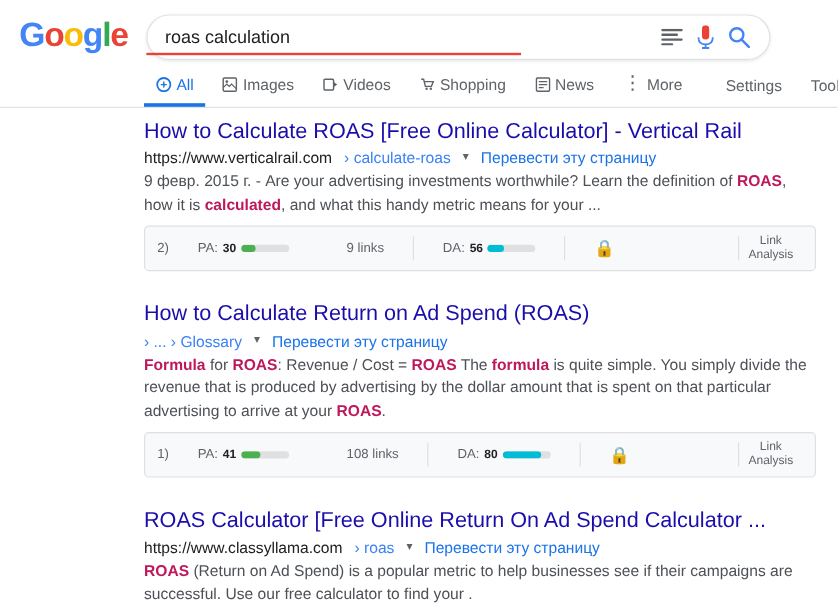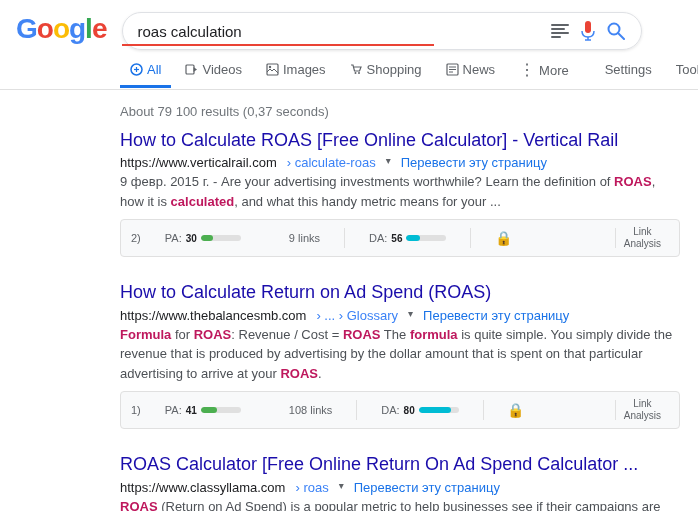--- a/index.html
+++ b/index.html
@@ -70,21 +70,21 @@
       cursor: pointer;
       display: flex;
       align-items: center;
       justify-content: center;
       padding: 2px;
     }
 
     
     .nav-tabs {
       display: flex;
-      align-items: flex-start;
+      align-items: center;
       padding: 8px 16px 0 120px;
       border-bottom: 1px solid #e0e0e0;
       gap: 4px;
     }
     .nav-tab {
       display: flex;
       align-items: center;
       gap: 4px;
       padding: 8px 10px;
       font-size: 13px;
@@ -273,32 +273,32 @@
   <div class="nav-tab active">
     <svg width="13" height="13" viewBox="0 0 13 13" fill="#1a73e8">
       <circle cx="6.5" cy="6.5" r="5.5" stroke="#1a73e8" stroke-width="1.5" fill="none"></circle>
       <line x1="4" y1="6.5" x2="9" y2="6.5" stroke="#1a73e8" stroke-width="1.2"></line>
       <line x1="6.5" y1="4" x2="6.5" y2="9" stroke="#1a73e8" stroke-width="1.2"></line>
     </svg>
     <span>All</span>
   </div>
   <div class="nav-tab">
     <svg width="13" height="13" viewBox="0 0 13 13" fill="none">
-      <rect x="1" y="2" width="8" height="9" rx="1" stroke="#5f6368" stroke-width="1.2"></rect>
-      <polygon points="12,6.5 8.5,4 8.5,9" fill="#5f6368"></polygon>
-    </svg>
-    <span>Videos</span>
-  </div>
-  <div class="nav-tab">
-    <svg width="13" height="13" viewBox="0 0 13 13" fill="none">
       <rect x="1" y="1" width="11" height="11" rx="1" stroke="#5f6368" stroke-width="1.2"></rect>
       <circle cx="4" cy="4" r="1.2" fill="#5f6368"></circle>
       <path d="M1 9 l3-3 2 2 2-2 4 4" stroke="#5f6368" stroke-width="1" fill="none"></path>
     </svg>
     <span>Images</span>
+  </div>
+  <div class="nav-tab">
+    <svg width="13" height="13" viewBox="0 0 13 13" fill="none">
+      <rect x="1" y="2" width="8" height="9" rx="1" stroke="#5f6368" stroke-width="1.2"></rect>
+      <polygon points="12,6.5 8.5,4 8.5,9" fill="#5f6368"></polygon>
+    </svg>
+    <span>Videos</span>
   </div>
   <div class="nav-tab">
     <svg width="13" height="13" viewBox="0 0 13 13" fill="none">
       <path d="M1 2 h2 l1.5 6 h5 l1.5-4 H4" stroke="#5f6368" stroke-width="1.2" fill="none"></path>
       <circle cx="5.5" cy="10" r="1" fill="#5f6368"></circle>
       <circle cx="9" cy="10" r="1" fill="#5f6368"></circle>
     </svg>
     <span>Shopping</span>
   </div>
   <div class="nav-tab">
@@ -313,21 +313,20 @@
   <div class="nav-tab">
     <span style="font-size:16px; color:#5f6368; line-height:1;">⋮</span>
     <span>More</span>
   </div>
   <div class="nav-divider"></div>
   <div class="nav-settings">Settings</div>
   <div class="nav-tools">Tools</div>
 </div>
 
 <div class="results-area">
-  <div class="results-count">About 79 100 results (0,37 seconds)</div>
 
   <div class="result-card">
     <a class="result-title">How to Calculate ROAS [Free Online Calculator] - Vertical Rail</a>
     <div class="result-url-line">
       <span class="result-url">https://www.verticalrail.com</span>
       <span class="result-breadcrumb">› calculate-roas</span>
       <span style="font-size:10px; color:#5f6368;">▾</span>
       <span class="result-translate">Перевести эту страницу</span>
     </div>
     <div class="result-snippet">
@@ -362,21 +361,20 @@
       <div class="link-analysis">
         <span>Link</span>
         <span>Analysis</span>
       </div>
     </div>
   </div>
 
   <div class="result-card">
     <a class="result-title">How to Calculate Return on Ad Spend (ROAS)</a>
     <div class="result-url-line">
-      <span class="result-url">https://www.thebalancesmb.com</span>
       <span class="result-breadcrumb">› ... › Glossary</span>
       <span style="font-size:10px; color:#5f6368;">▾</span>
       <span class="result-translate">Перевести эту страницу</span>
     </div>
     <div class="result-snippet">
       <b>Formula</b> for <b>ROAS</b>: Revenue / Cost = <b>ROAS</b> The <b>formula</b> is quite simple. You simply divide the revenue that is produced by advertising by the dollar amount that is spent on that particular advertising to arrive at your <b>ROAS</b>.
     </div>
     <div class="metrics-bar">
       <span class="metric-label">1)</span>
       <div class="metric-item">

